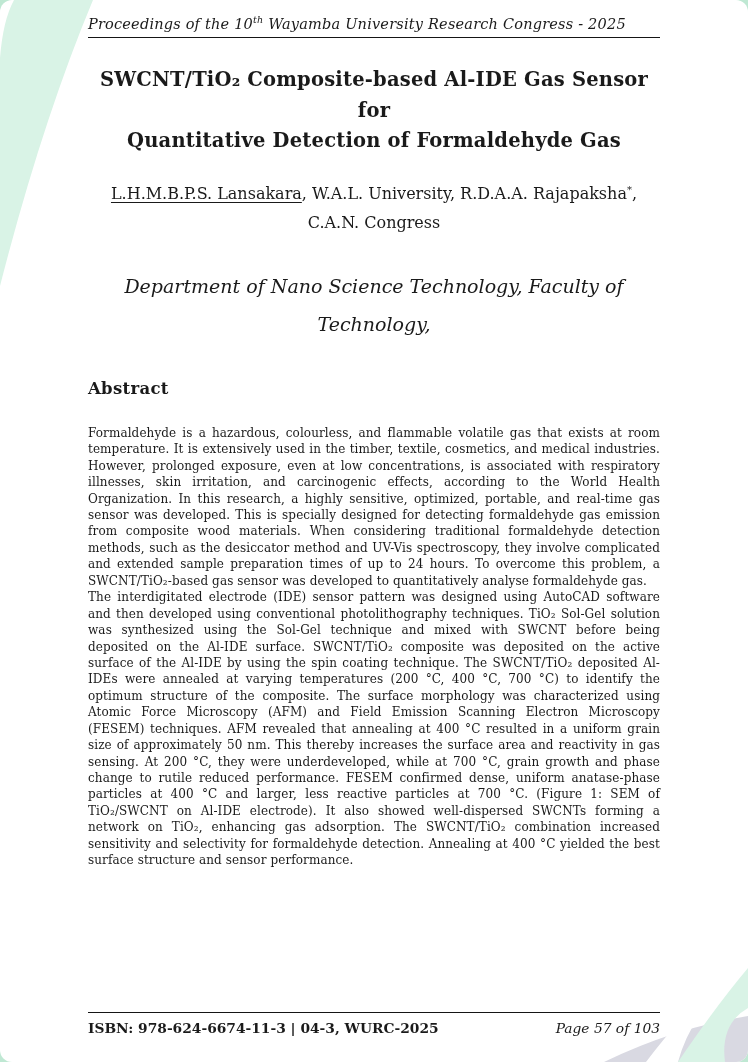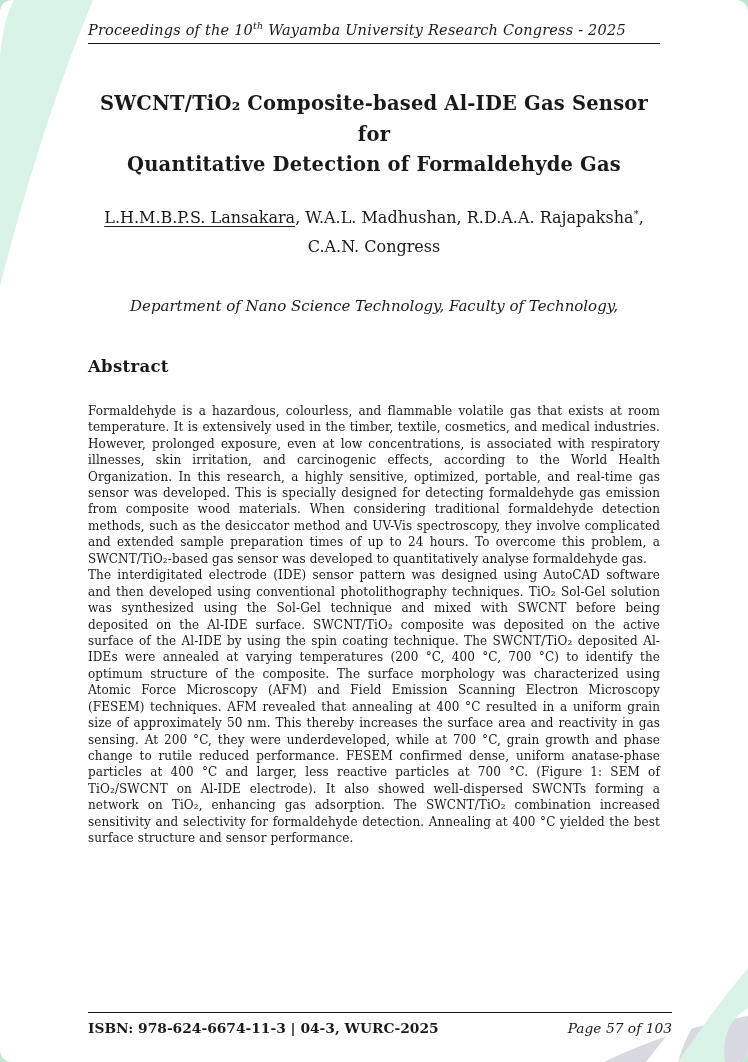--- a/index.html
+++ b/index.html
@@ -15,63 +15,63 @@
     background: #ffffff;
     border-radius: 12px;
     overflow: hidden;
   }
   .flourish { position: absolute; pointer-events: none; }
   .flourish.top-left { top: 0; left: 0; }
   .flourish.bottom-right { bottom: 0; right: 0; }
 
   .content { position: absolute; left: 88px; right: 88px; top: 0; }
 
-  .doc-header { padding-top: 20px; }
+  .doc-header { padding-top: 14px; }
   .doc-header .header-text {
     font-style: italic; font-size: 14.5px; letter-spacing: 0.2px;
   }
   .doc-header sup { font-size: 9.5px; }
   .header-rule { border: none; border-top: 1.7px solid #151515; margin: 5px 0 0 0; }
 
   .paper-title {
-    margin-top: 45px; text-align: center;
+    margin-top: 27px; text-align: center;
     font-size: 19.5px; font-weight: bold; line-height: 1.58;
     letter-spacing: 0.2px;
   }
   .authors {
     margin-top: 23px; text-align: center;
     font-size: 16px; line-height: 1.8;
   }
   .authors .underlined { text-decoration: underline; text-underline-offset: 3px; }
   .authors sup { font-size: 10px; }
 
   .affiliation {
     margin-top: 29px; text-align: center; font-style: italic;
-    font-size: 15px; line-height: 2.0;
+    font-size: 19px; line-height: 2.0;
   }
   .corresponding {
     margin-top: 25px; text-align: center; font-style: italic;
     font-size: 13.8px;
   }
   .corresponding sup { font-size: 9.5px; font-style: normal; }
 
   .abstract-heading {
     margin-top: 36px; text-align: left;
     font-size: 16.5px; font-weight: bold; letter-spacing: 0.3px;
   }
 
   .abstract-body { margin-top: 27px; }
   .abstract-body p {
     margin: 0; text-align: justify;
     font-size: 12px; line-height: 1.37;
     letter-spacing: 0.1px;
   }
 
   .doc-footer {
-    position: absolute; left: 88px; right: 76px; bottom: 26px;
+    position: absolute; left: 88px; right: 88px; bottom: 26px;
   }
   .footer-rule { border: none; border-top: 1.7px solid #151515; margin: 0 0 7px 0; }
   .footer-row { display: flex; justify-content: space-between; align-items: baseline; }
   .footer-isbn { font-weight: bold; font-size: 13.8px; }
   .footer-page { font-weight: normal; font-style: italic; font-size: 13.8px; }
 </style>
 </head>
 <body>
 
 <div class="page">
@@ -92,21 +92,21 @@
       <div class="header-text"><span>Proceedings of the 10</span><sup>th</sup><span> Wayamba University Research Congress - 2025</span></div>
       <hr class="header-rule">
     </div>
 
     <div class="paper-title">
       <div>SWCNT/TiO₂ Composite-based Al-IDE Gas Sensor for</div>
       <div>Quantitative Detection of Formaldehyde Gas</div>
     </div>
 
     <div class="authors">
-      <div><span class="underlined">L.H.M.B.P.S. Lansakara</span><span>, W.A.L. Madhushan, R.D.A.A. Rajapaksha</span><sup>*</sup><span>,</span></div>
+      <div><span class="underlined">L.H.M.B.P.S. Lansakara</span><span>, W.A.L. University, R.D.A.A. Rajapaksha</span><sup>*</sup><span>,</span></div>
       <div>C.A.N. Congress</div>
     </div>
 
     <div class="affiliation">
       <div>Department of Nano Science Technology, Faculty of Technology,</div>
     </div>
 
 
     <div class="abstract-heading">Abstract</div>
 

